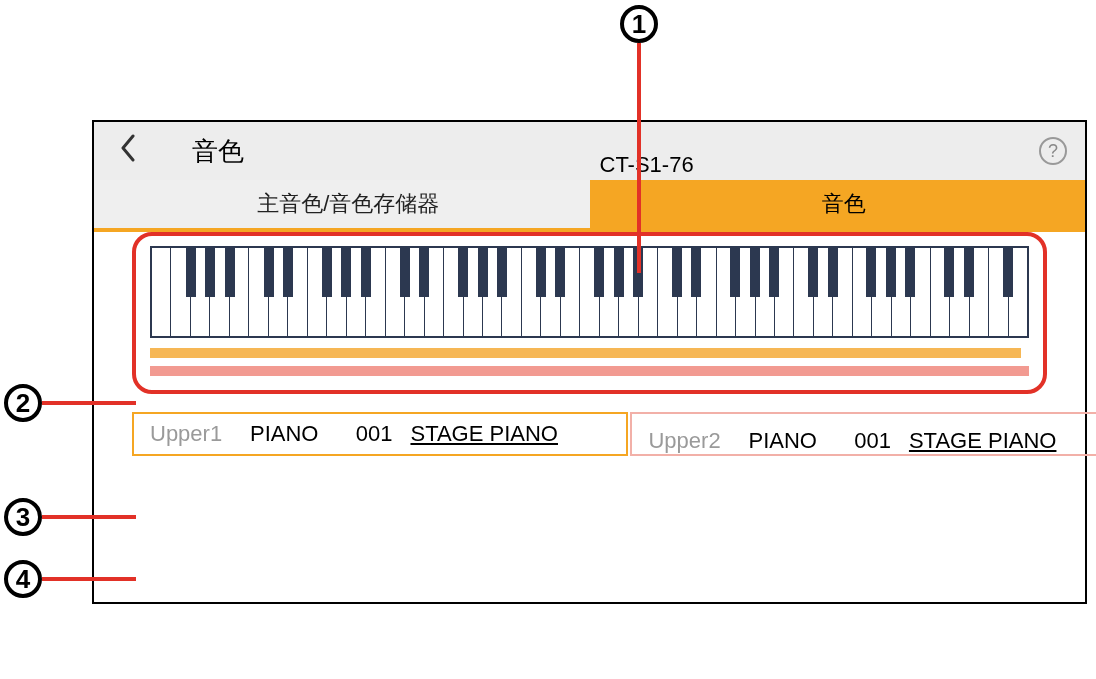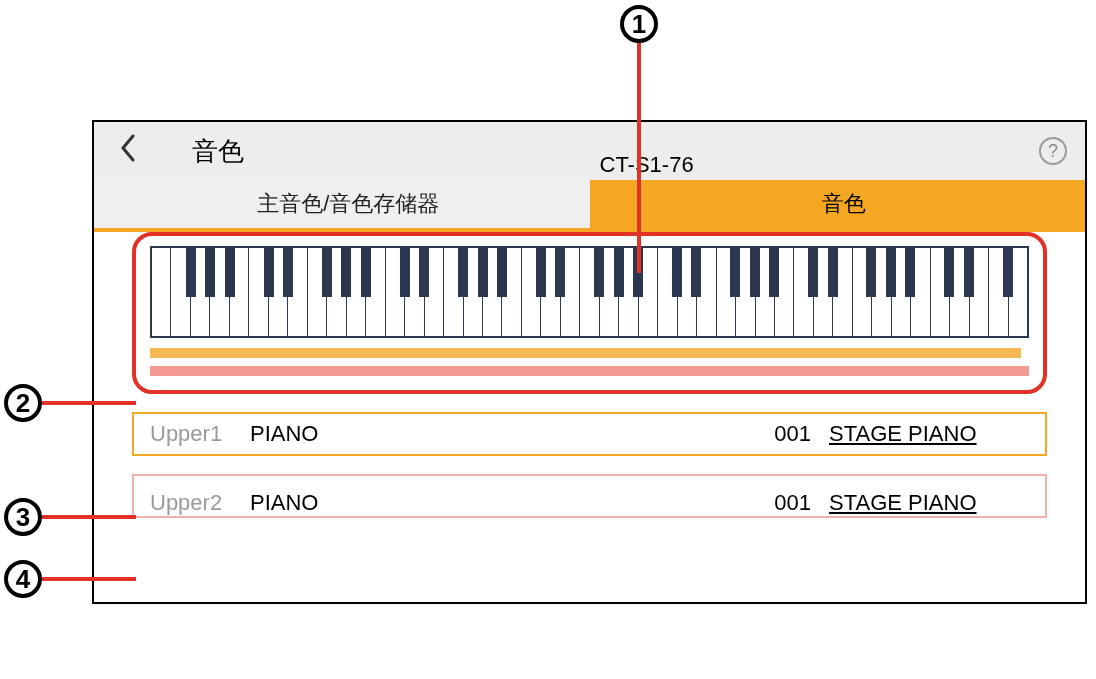--- a/index.html
+++ b/index.html
@@ -155,21 +155,21 @@
     width: 1.14%;
     height: 100%;
     background: #2c3850;
   }
   .layer-bars { margin-top: 10px; display: flex; flex-direction: column; gap: 8px; }
   .layer-bar { height: 10px; }
   .layer-bar.u1 { background: #f6b755; margin-right: 8px;}
   .layer-bar.u2 { background: #f29a91; }
 
   
-  .tone-rows { margin: 18px 38px 0 38px; display: flex; flex-direction: column; gap: 18px; }
+  .tone-rows { margin: 18px 38px 0 38px; display: flex; flex-direction: row; gap: 2px; }
   .tone-row {
     display: flex;
     align-items: center;
     height: 44px;
     font-size: 22px;
     padding: 0 16px;
     cursor: pointer;
   }
   .tone-row.upper1 { border: 2px solid #f5a623; }
   .tone-row.upper2 { border: 2px solid #f2b0a8; align-items: flex-end; }

